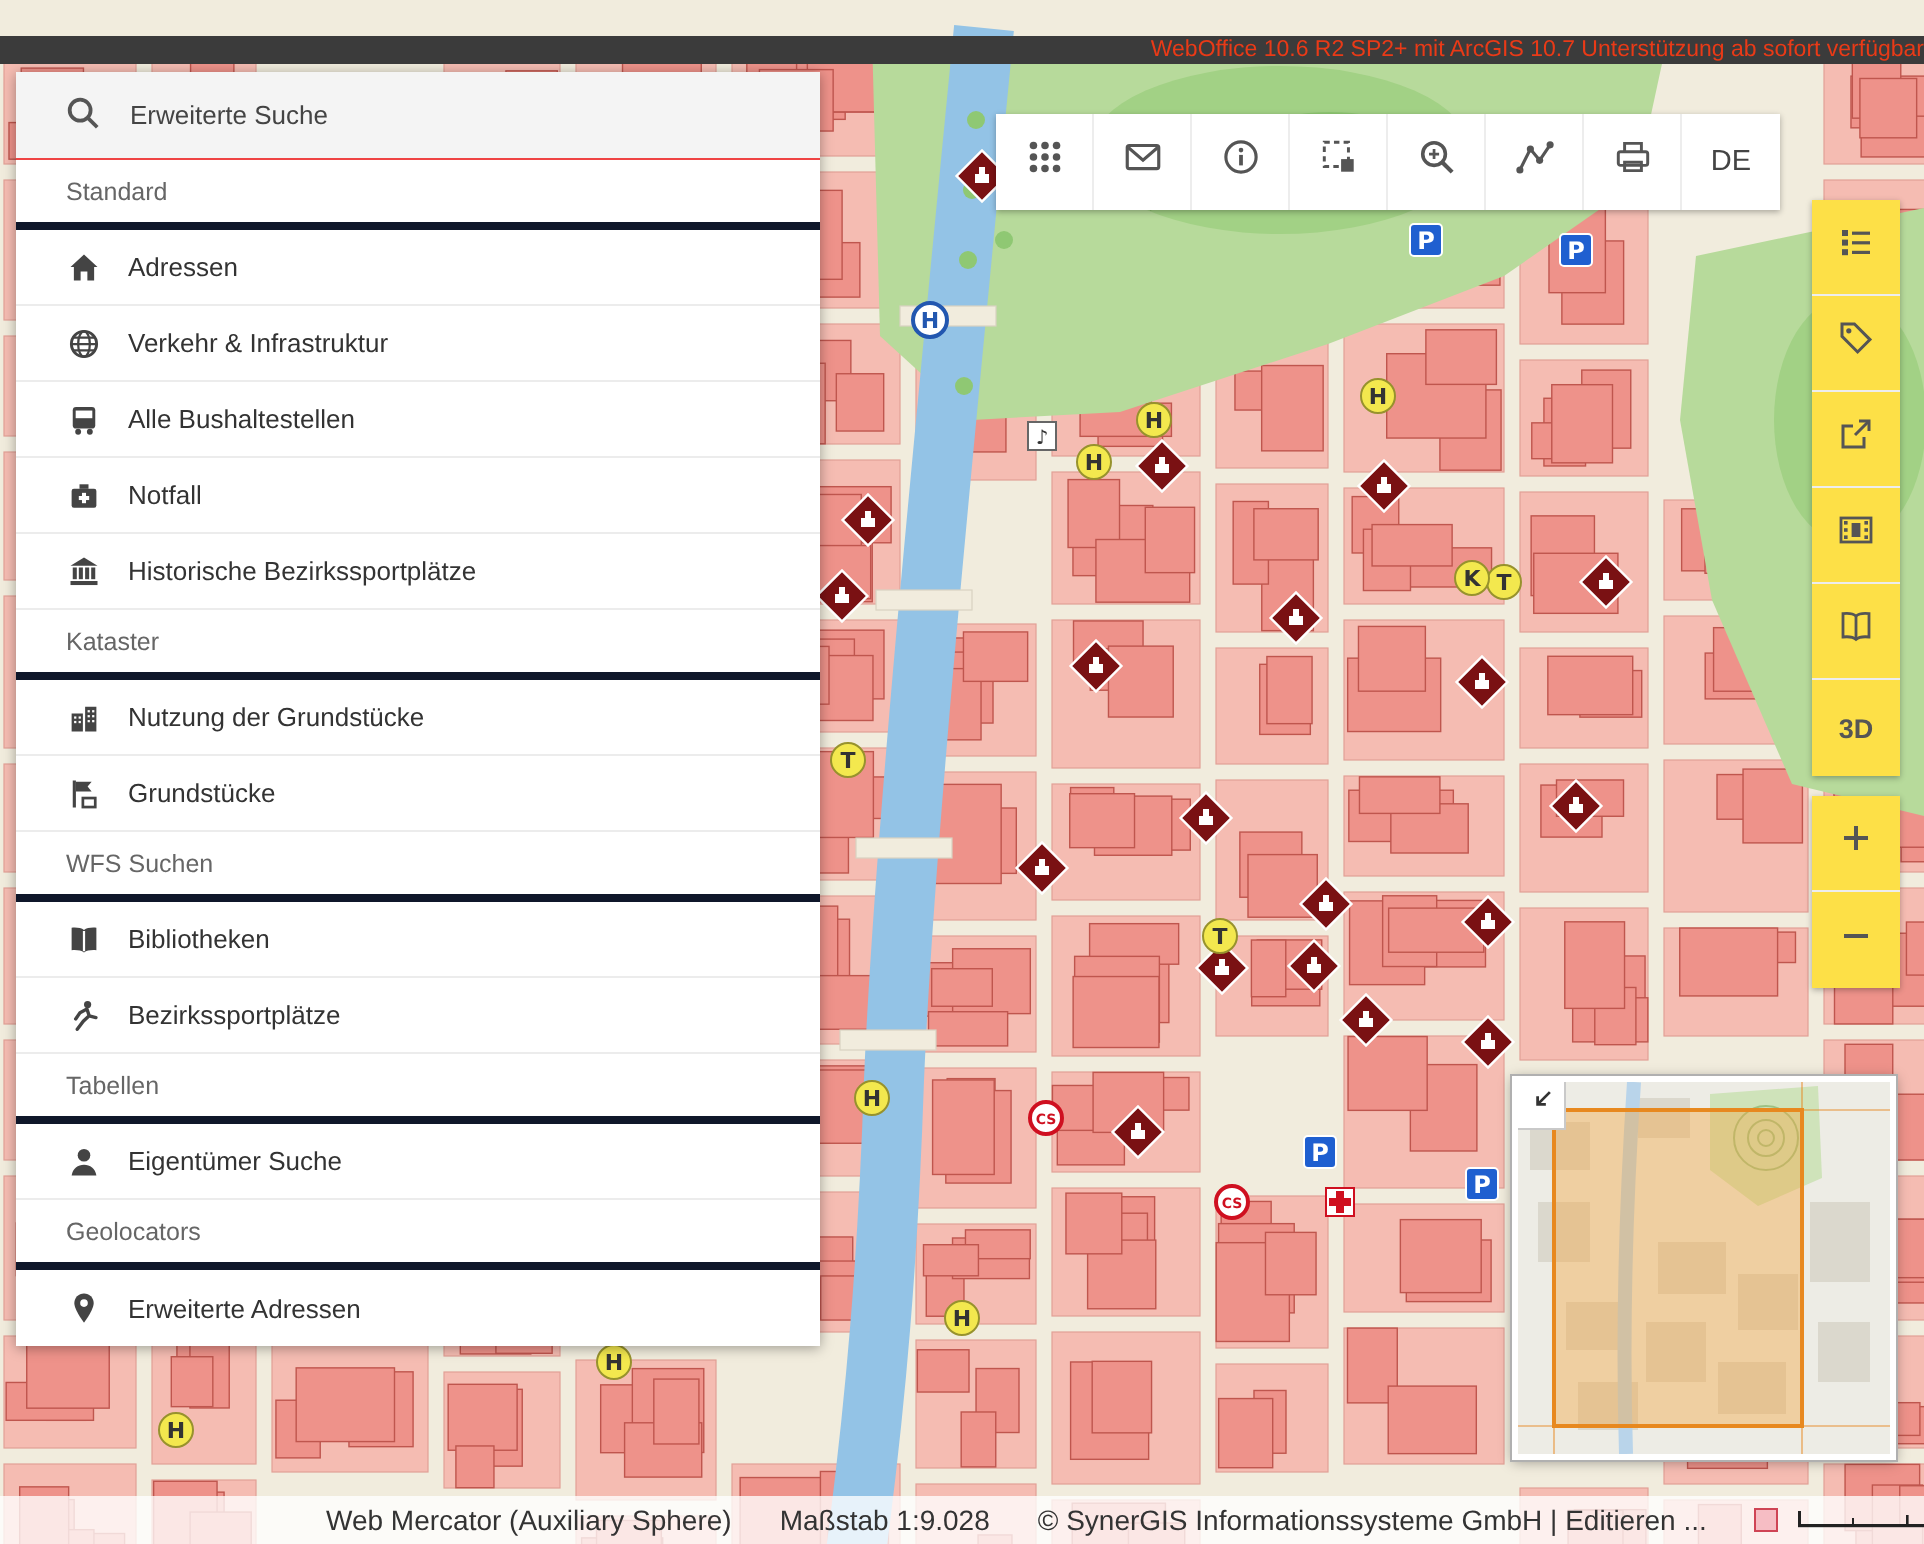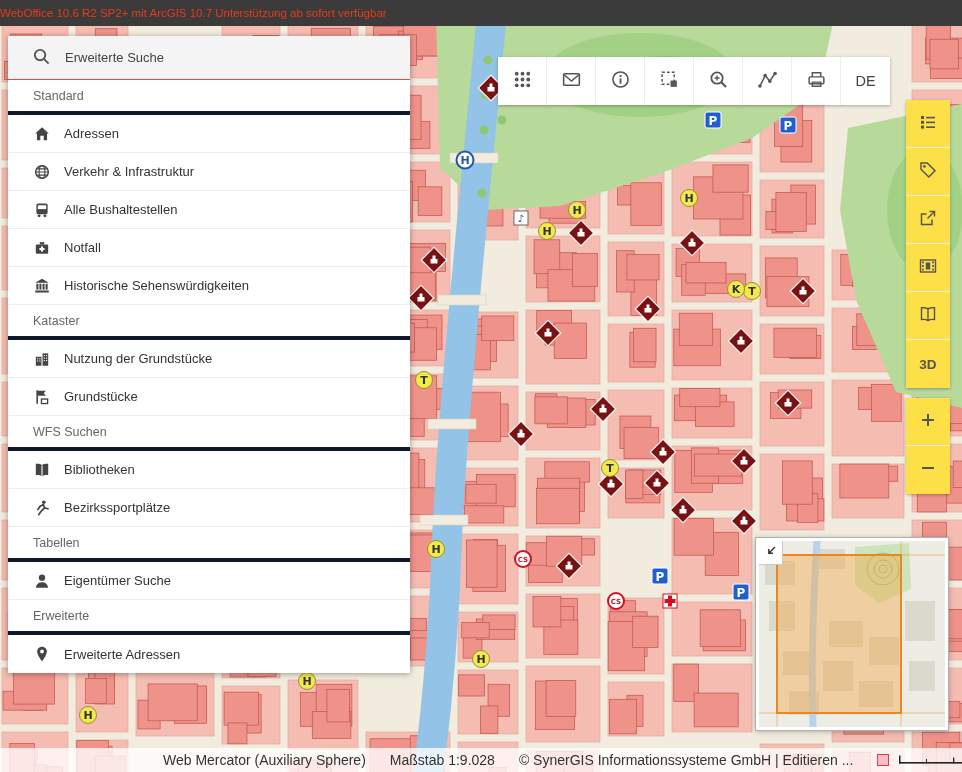--- a/index.html
+++ b/index.html
@@ -1,20 +1,20 @@
 <!DOCTYPE html>
 <html><head>
 <meta charset="utf-8">
 <style>
   *{margin:0;padding:0;box-sizing:border-box}
   html,body{width:962px;height:772px;overflow:hidden;position:relative;
     font-family:"Liberation Sans",sans-serif;background:#f1ecdd}
   #city-svg{position:absolute;top:0;left:0;z-index:0}
-  .topbar{position:absolute;top:0;left:0;right:0;height:26px;background:#3b3b3b;
-    display:flex;align-items:center;justify-content:flex-start;z-index:40}
+  .topbar{position:absolute;top:18px;left:0;right:0;height:14px;background:#3b3b3b;
+    display:flex;align-items:center;justify-content:flex-end;z-index:40}
   .topbar span{color:#e93a17;font-size:11.5px}
   .panel{position:absolute;left:8px;top:36px;width:402px;background:#fff;z-index:30;
     box-shadow:0 1px 6px rgba(0,0,0,.35)}
   .panel-header{height:44px;background:#f4f4f4;display:flex;align-items:center;
     padding-left:24px;gap:14px;font-size:13px;color:#444;border-bottom:1px solid #ef4444}
   .panel-header svg{width:19px;height:19px}
   .sec{height:35px;display:flex;align-items:center;padding-left:25px;font-size:12.5px;
     color:#666;border-bottom:4px solid #0f172a}
   .item{height:38px;display:flex;align-items:center;padding-left:25px;gap:13px;
     font-size:13px;color:#333;border-bottom:1px solid #ececec;cursor:pointer}
@@ -825,21 +825,21 @@
     <span class="it-icon">
         <svg viewBox="0 0 16 16" fill="#444">
           <path d="M8 1.6 14 5.2H2Z"></path>
           <rect x="3" y="6" width="1.8" height="5.2"></rect>
           <rect x="5.7" y="6" width="1.8" height="5.2"></rect>
           <rect x="8.5" y="6" width="1.8" height="5.2"></rect>
           <rect x="11.2" y="6" width="1.8" height="5.2"></rect>
           <rect x="2" y="12" width="12" height="1.8"></rect>
         </svg>
       </span>
-    <span>Historische Sehenswürdigkeiten</span>
+    <span>Historische Bezirkssportplätze</span>
   </div>
 
   <div class="sec">Kataster</div>
 
   <div class="item">
     <span class="it-icon">
         <svg viewBox="0 0 16 16">
           <rect x="2.5" y="6" width="5" height="8" fill="#444"></rect>
           <rect x="8.5" y="3" width="5" height="11" fill="#444"></rect>
           <g fill="#fff">
@@ -895,21 +895,21 @@
   <div class="item">
     <span class="it-icon">
         <svg viewBox="0 0 16 16" fill="#444">
           <circle cx="8" cy="5" r="2.8"></circle>
           <path d="M2.5 14c.5-3.2 2.8-4.8 5.5-4.8s5 1.6 5.5 4.8Z"></path>
         </svg>
       </span>
     <span>Eigentümer Suche</span>
   </div>
 
-  <div class="sec">Erweiterte</div>
+  <div class="sec">Geolocators</div>
 
   <div class="item">
     <span class="it-icon">
         <svg viewBox="0 0 16 16">
           <path d="M8 1.5c-2.5 0-4.3 1.9-4.3 4.3C3.7 9 8 14.5 8 14.5s4.3-5.5 4.3-8.7C12.3 3.4 10.5 1.5 8 1.5Z" fill="#444"></path>
           <circle cx="8" cy="5.8" r="1.7" fill="#fff"></circle>
         </svg>
       </span>
     <span>Erweiterte Adressen</span>
   </div>

